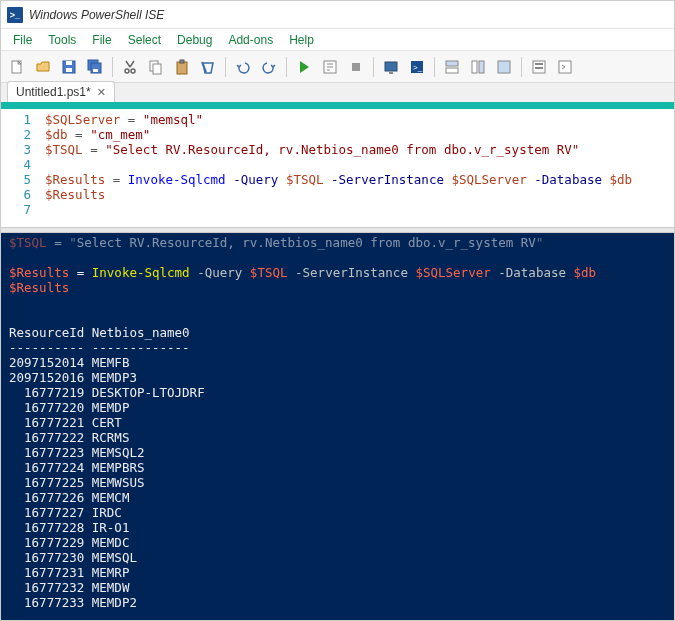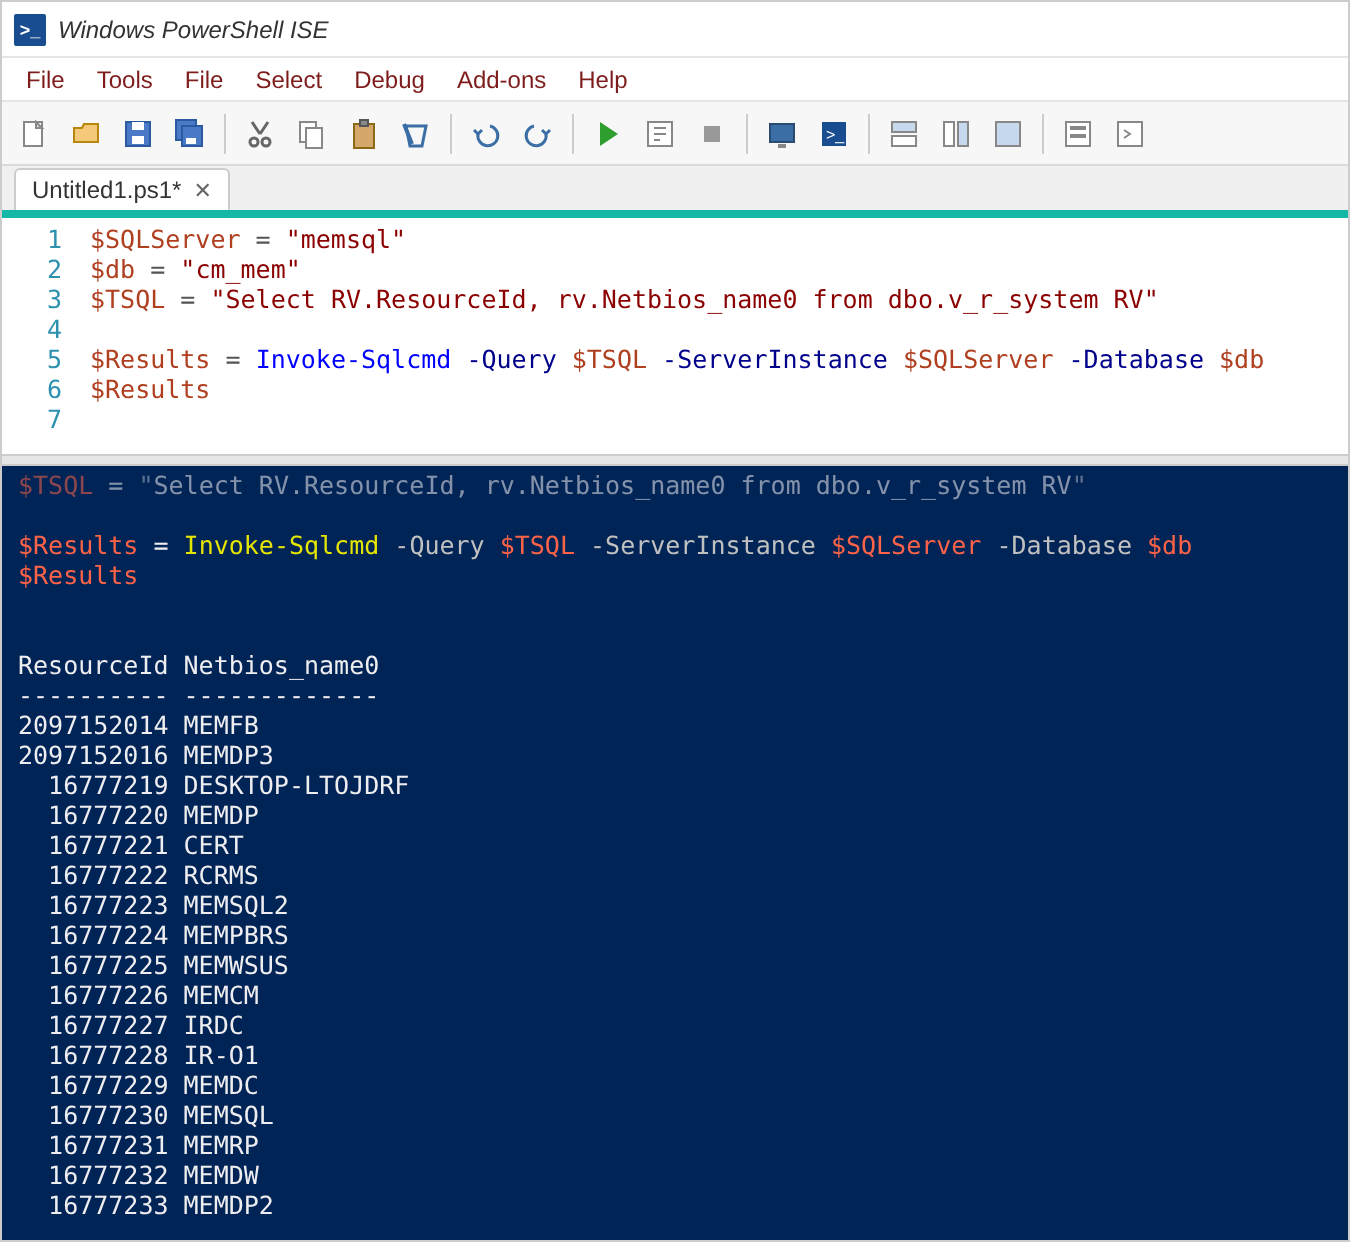--- a/index.html
+++ b/index.html
@@ -1,26 +1,26 @@
 <!DOCTYPE html>
 <html><head>
 <meta charset="utf-8">
 <style>
 * { margin: 0; padding: 0; box-sizing: border-box; }
 body { font-family: "Segoe UI", Tahoma, sans-serif; font-size: 12px; background: #fff; width: 675px; height: 621px; overflow: hidden; display: flex; flex-direction: column; border: 1px solid #ccc; }
 .titlebar { display: flex; align-items: center; height: 28px; padding: 0 6px; background: #fff; border-bottom: 1px solid #e5e5e5; }
 .titlebar .app-icon { width: 16px; height: 16px; background: #1a4d8f; display: flex; align-items: center; justify-content: center; color: #fff; font-size: 9px; font-weight: bold; border-radius: 1px; margin-right: 6px; }
 .titlebar .title { color: #333; font-style: italic; }
 .menubar { display: flex; height: 22px; align-items: center; padding: 0 4px; border-bottom: 1px solid #e5e5e5; }
-.menubar .menu-item { padding: 2px 8px; cursor: default; color: #7f1d1d; }
+.menubar .menu-item { padding: 2px 8px; cursor: default; color: #15803d; }
 .toolbar { display: flex; align-items: center; height: 32px; padding: 2px 4px; border-bottom: 1px solid #dadada; background: #f7f7f7; gap: 2px; }
 .toolbar .btn { width: 24px; height: 24px; display: flex; align-items: center; justify-content: center; cursor: default; color: #555; }
 .toolbar .sep { width: 1px; height: 20px; background: #ccc; margin: 0 3px; }
 .toolbar svg { width: 16px; height: 16px; }
-.tabbar { display: flex; height: 26px; align-items: flex-end; padding: 4px 6px 0 6px; border-bottom: 4px solid #14b8a6; background: #f0f0f0; }
+.tabbar { display: flex; height: 26px; align-items: flex-end; padding: 4px 6px 0 6px; border-bottom: 7px solid #14b8a6; background: #f0f0f0; }
 .tab { display: flex; align-items: center; padding: 3px 8px; background: #fff; border: 1px solid #ccc; border-bottom: none; border-top-left-radius: 3px; border-top-right-radius: 3px; font-size: 12px; color: #333; }
 .tab .close { margin-left: 6px; color: #666; cursor: default; font-size: 11px; }
 .editor { display: flex; height: 118px; background: #fff; font-family: Consolas, monospace; font-size: 12.5px; line-height: 15px; overflow: hidden; }
 .gutter { width: 38px; text-align: right; padding: 3px 8px 0 0; color: #2b91af; background: #fff; user-select: none; }
 .gutter div { height: 15px; }
 .code { flex: 1; padding: 3px 0 0 6px; white-space: pre; color: #000; }
 .code .var { color: #af3f1f; }
 .code .str { color: #8b0000; }
 .code .cmdlet { color: #0000ff; }
 .code .param { color: #00008b; }

